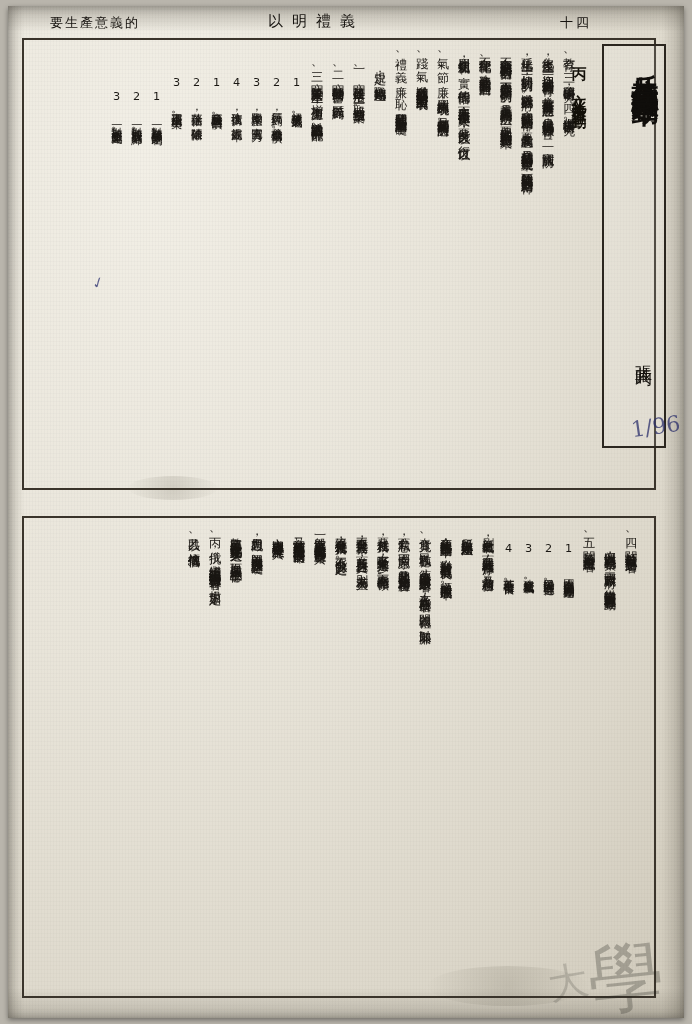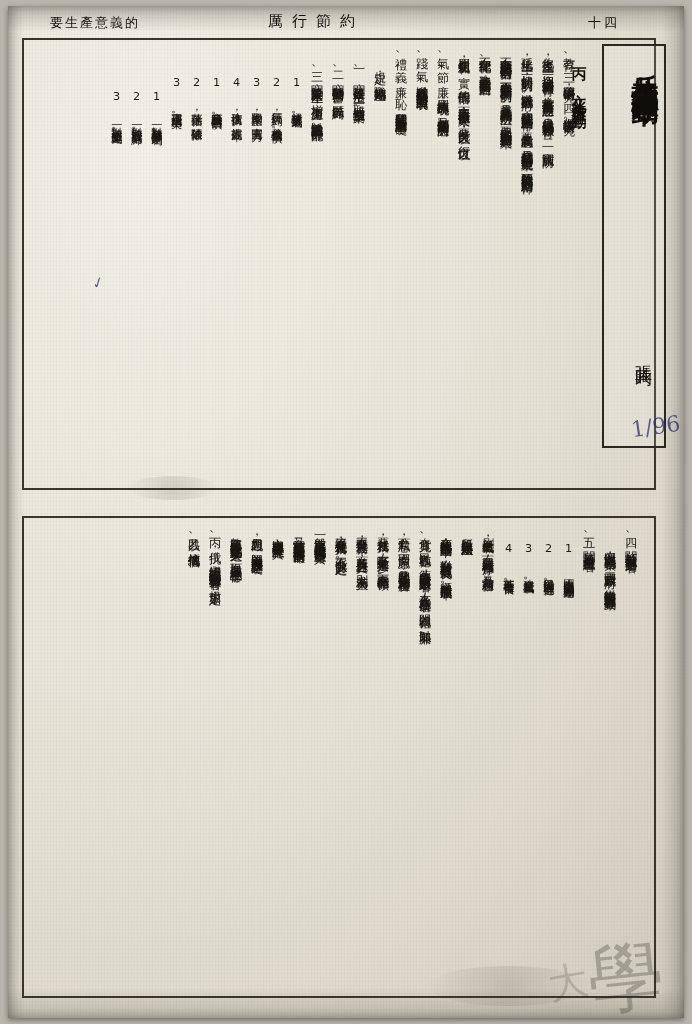--- a/index.html
+++ b/index.html
@@ -57,21 +57,21 @@
   .runhead {
     position: absolute;
     font-family: "DejaVu Sans", sans-serif;
     color: #16130f;
     font-size: 13px;
     letter-spacing: 2px;
     white-space: nowrap;
   }
   #runhead-issue { left: 50px; top: 14px; }
   #runhead-journal { left: 268px; top: 12px; font-size: 15px; letter-spacing: 9px; }
-  #runhead-vol { left: 588px; top: 14px; letter-spacing: 3px; }
+  #runhead-vol { left: 560px; top: 14px; letter-spacing: 3px; }
 
   
   .block {
     position: absolute;
     border: 1px solid #3a342b;
     box-sizing: border-box;
   }
   #block-top {
     left: 22px; top: 38px; width: 634px; height: 452px;
     border-width: 2px;
@@ -212,21 +212,21 @@
     <div class="edge-dark-top"></div>
     <div class="edge-dark-right"></div>
     <div class="edge-dark-bottom"></div>
     <div class="edge-dark-left"></div>
     <div class="grain"></div>
     <div class="smudge" style="left:120px; top:470px; width:90px; height:24px;"></div>
     <div class="smudge" style="left:420px; top:960px; width:160px; height:40px;"></div>
   </div>
 
   <div class="runhead" id="runhead-issue">要生產意義的</div>
-  <div class="runhead" id="runhead-journal">厲行節約</div>
+  <div class="runhead" id="runhead-journal">以明禮義</div>
   <div class="runhead" id="runhead-vol">十四</div>
 
   <div class="block" id="block-top"></div>
 
   <div id="title-box"></div>
   <div id="title-main">反共抗俄總動員運動（下）</div>
   <div id="title-author">張其昀</div>
   <div id="sec-heading">丙 文化改造運動</div>
 
   <div class="vcols" id="body-top" style="left:30px; top:48px; width:550px; height:432px;">

